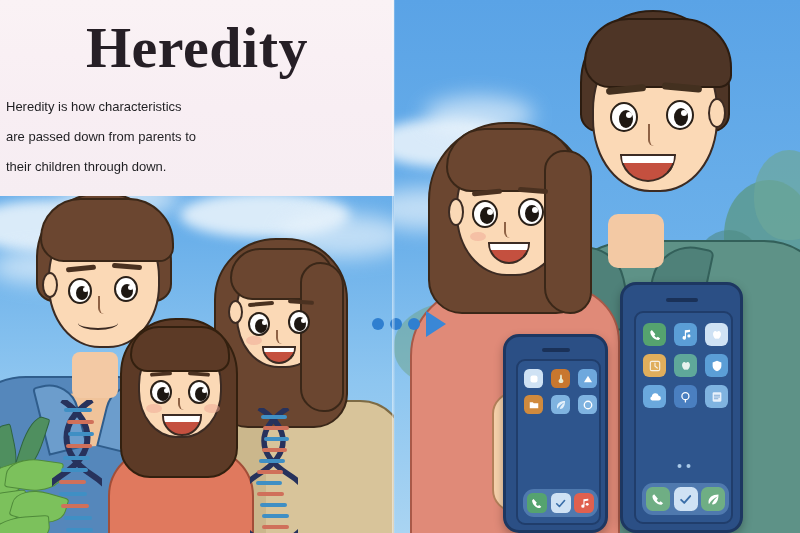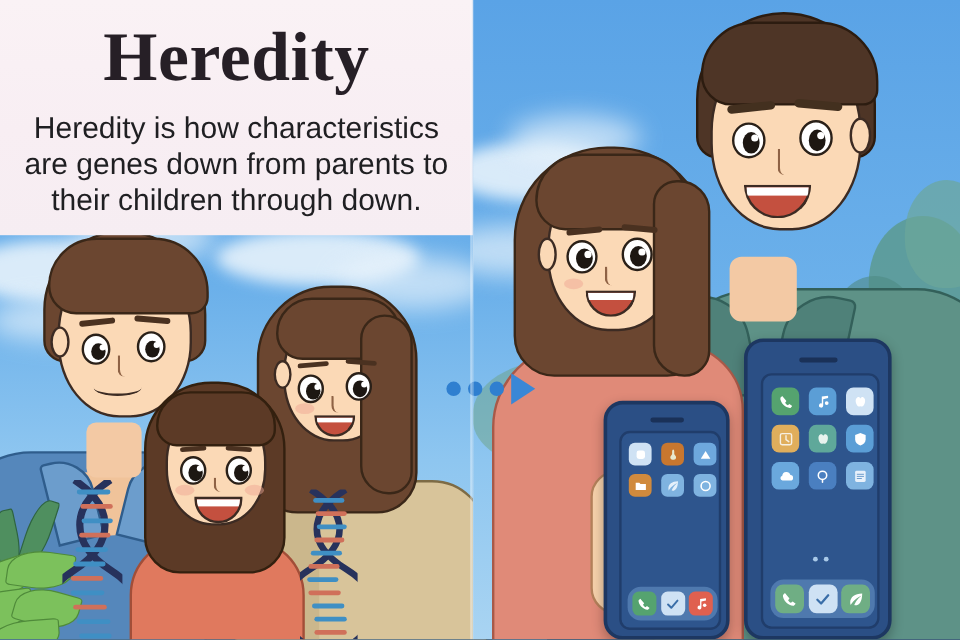--- a/index.html
+++ b/index.html
@@ -45,22 +45,21 @@
   }
   .banner-title {
     position:absolute; left:0; top:14px; width:100%;
     text-align:center;
     font-family:"Liberation Serif", serif;
     font-weight:bold; font-size:58px; letter-spacing:.5px;
     color:#261f26;
   }
   .banner-sub {
     position:absolute; left:6px; top:92px; width:382px;
-    text-align:center;
-    font-size:25px; line-height:30px;
+    font-size:13px; line-height:30px;
     color:#1f1f22;
   }
   .banner-sub span { display:block; }
   .leafcluster { position:absolute; z-index:6; }
   .leaf {
     position:absolute;
     background:#7cc15c;
     border-radius:60% 8% 60% 8%;
     border:1.5px solid #4f8a3a;
   }
@@ -288,21 +287,21 @@
       <div class="leaf" style="left:20px;top:40px;width:56px;height:32px;transform:rotate(8deg);"></div>
       <div class="leaf" style="left:-16px;top:74px;width:58px;height:32px;transform:rotate(-8deg);"></div>
       <div class="leaf" style="left:26px;top:72px;width:54px;height:32px;transform:rotate(16deg);"></div>
       <div class="leaf" style="left:4px;top:98px;width:60px;height:30px;transform:rotate(-4deg);"></div>
     </div>
 
     <div class="banner">
       <div class="banner-title">Heredity</div>
       <div class="banner-sub">
         <span>Heredity is how characteristics</span>
-        <span>are genes down from parents to</span>
+        <span>are passed down from parents to</span>
         <span>their children through down.</span>
       </div>
     </div>
   </div>
 
   <div class="panel" id="panel-right">
     <div class="sky"></div>
 
     <div class="cloud" style="left:-20px;top:118px;width:150px;height:50px;"></div>
     <div class="cloud soft" style="left:30px;top:96px;width:110px;height:38px;"></div>

